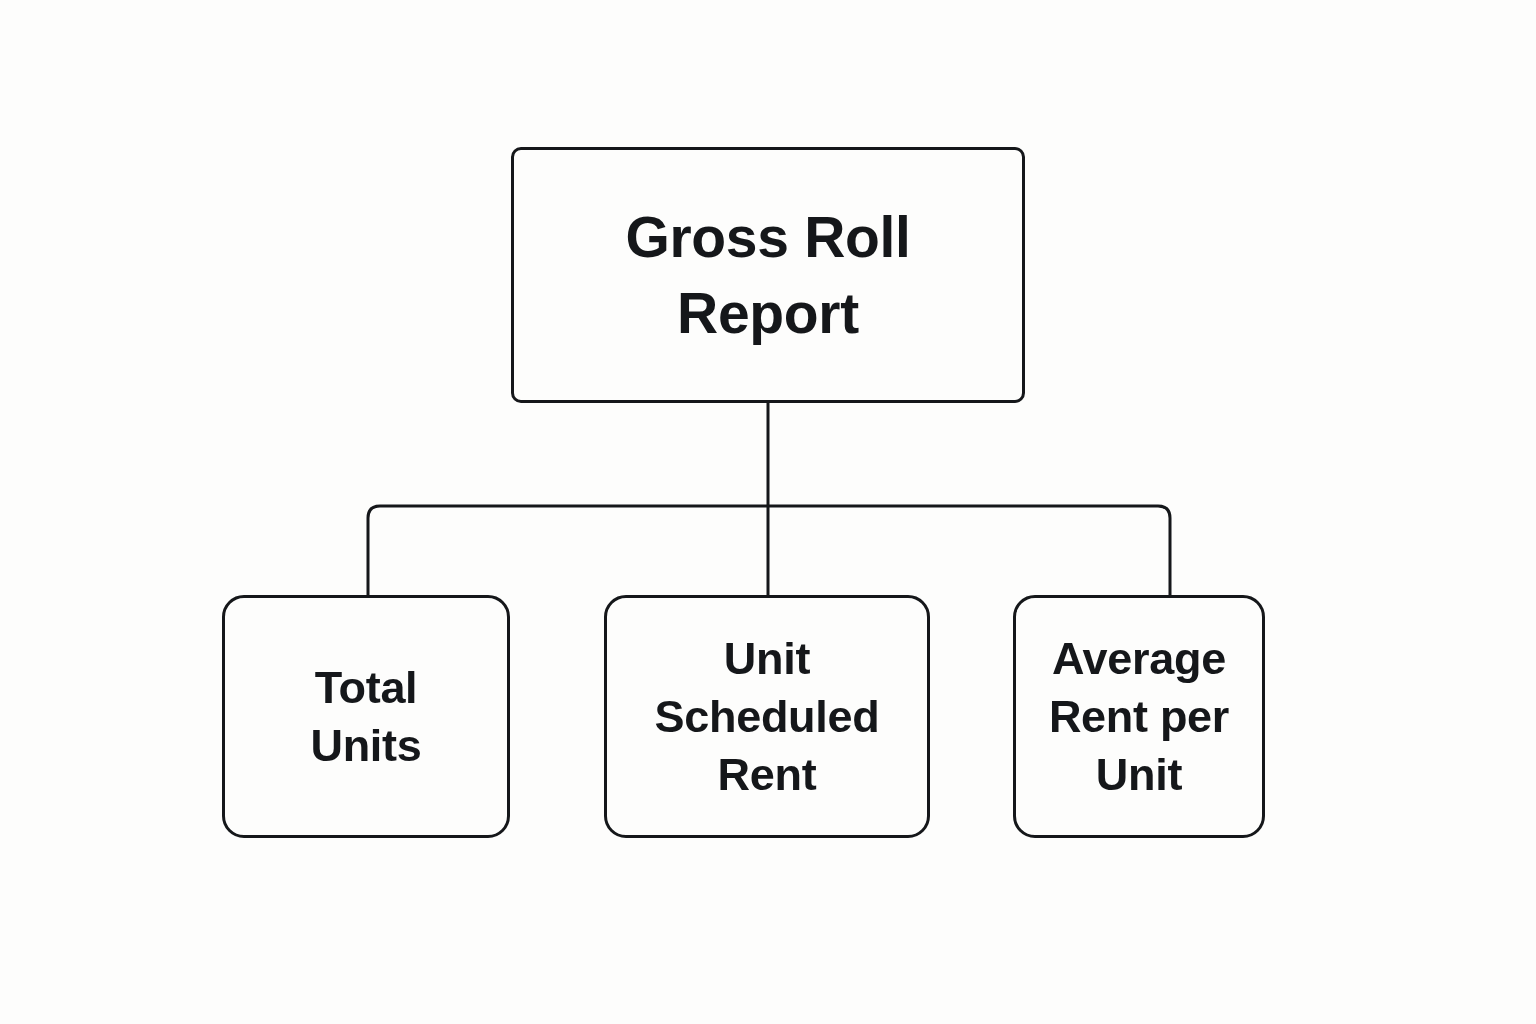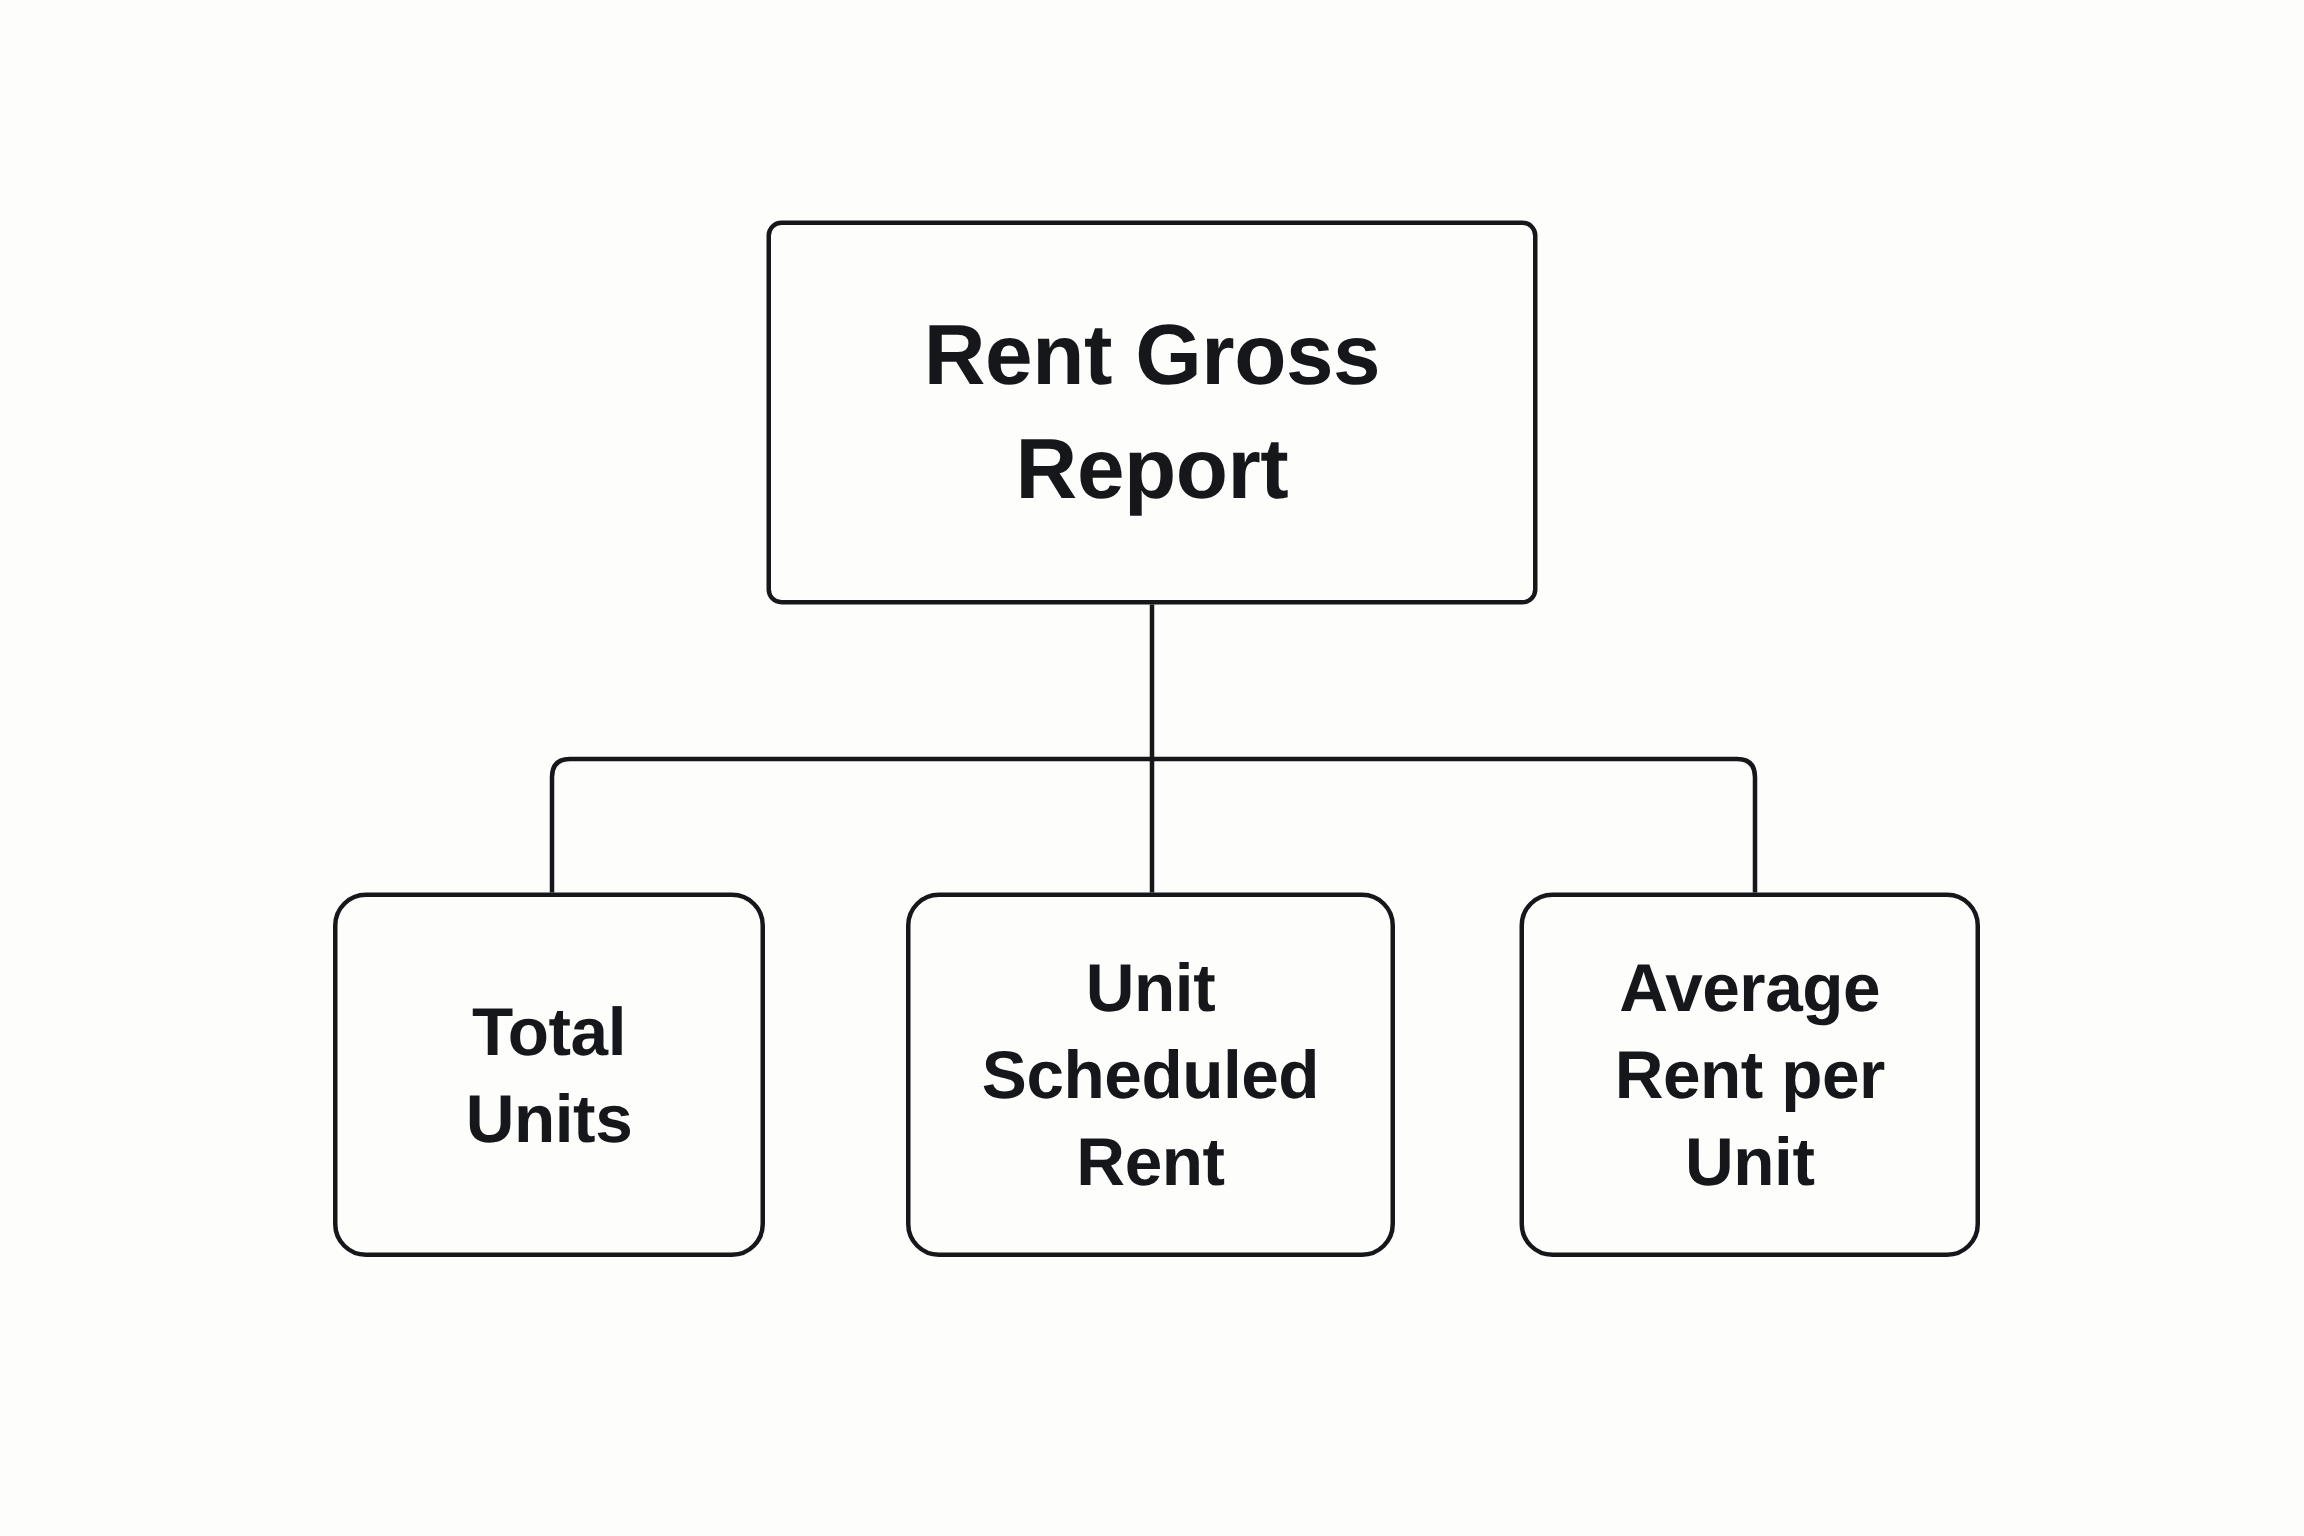--- a/index.html
+++ b/index.html
@@ -80,40 +80,40 @@
   }
   #node-child-1 {
     left: 604px;
     top: 595px;
     width: 326px;
     height: 243px;
   }
   #node-child-2 {
     left: 1013px;
     top: 595px;
-    width: 307px;
+    width: 252px;
     height: 243px;
   }
 </style>
 </head>
 <body>
 
 <div id="diagram-canvas">
 
   <svg id="connector-layer" viewBox="0 0 1536 1024" width="1536" height="1024" aria-hidden="true">
 
     <path d="M 768 403 L 768 506" fill="none" stroke="#15171a" stroke-width="3" stroke-linecap="butt"></path>
 
     <path d="M 368 595 L 368 518 Q 368 506 380 506 L 1158 506 Q 1170 506 1170 518 L 1170 595" fill="none" stroke="#15171a" stroke-width="3" stroke-linecap="butt"></path>
 
     <path d="M 768 506 L 768 595" fill="none" stroke="#15171a" stroke-width="3" stroke-linecap="butt"></path>
   </svg>
 
   <div class="node" id="node-root">
-    <span class="node-label">Rent Gross
+    <span class="node-label">Gross Roll
 Report</span>
   </div>
 
   <div class="node node-child" id="node-child-0">
     <span class="node-label">Total
 Units</span>
   </div>
 
   <div class="node node-child" id="node-child-1">
     <span class="node-label">Unit

